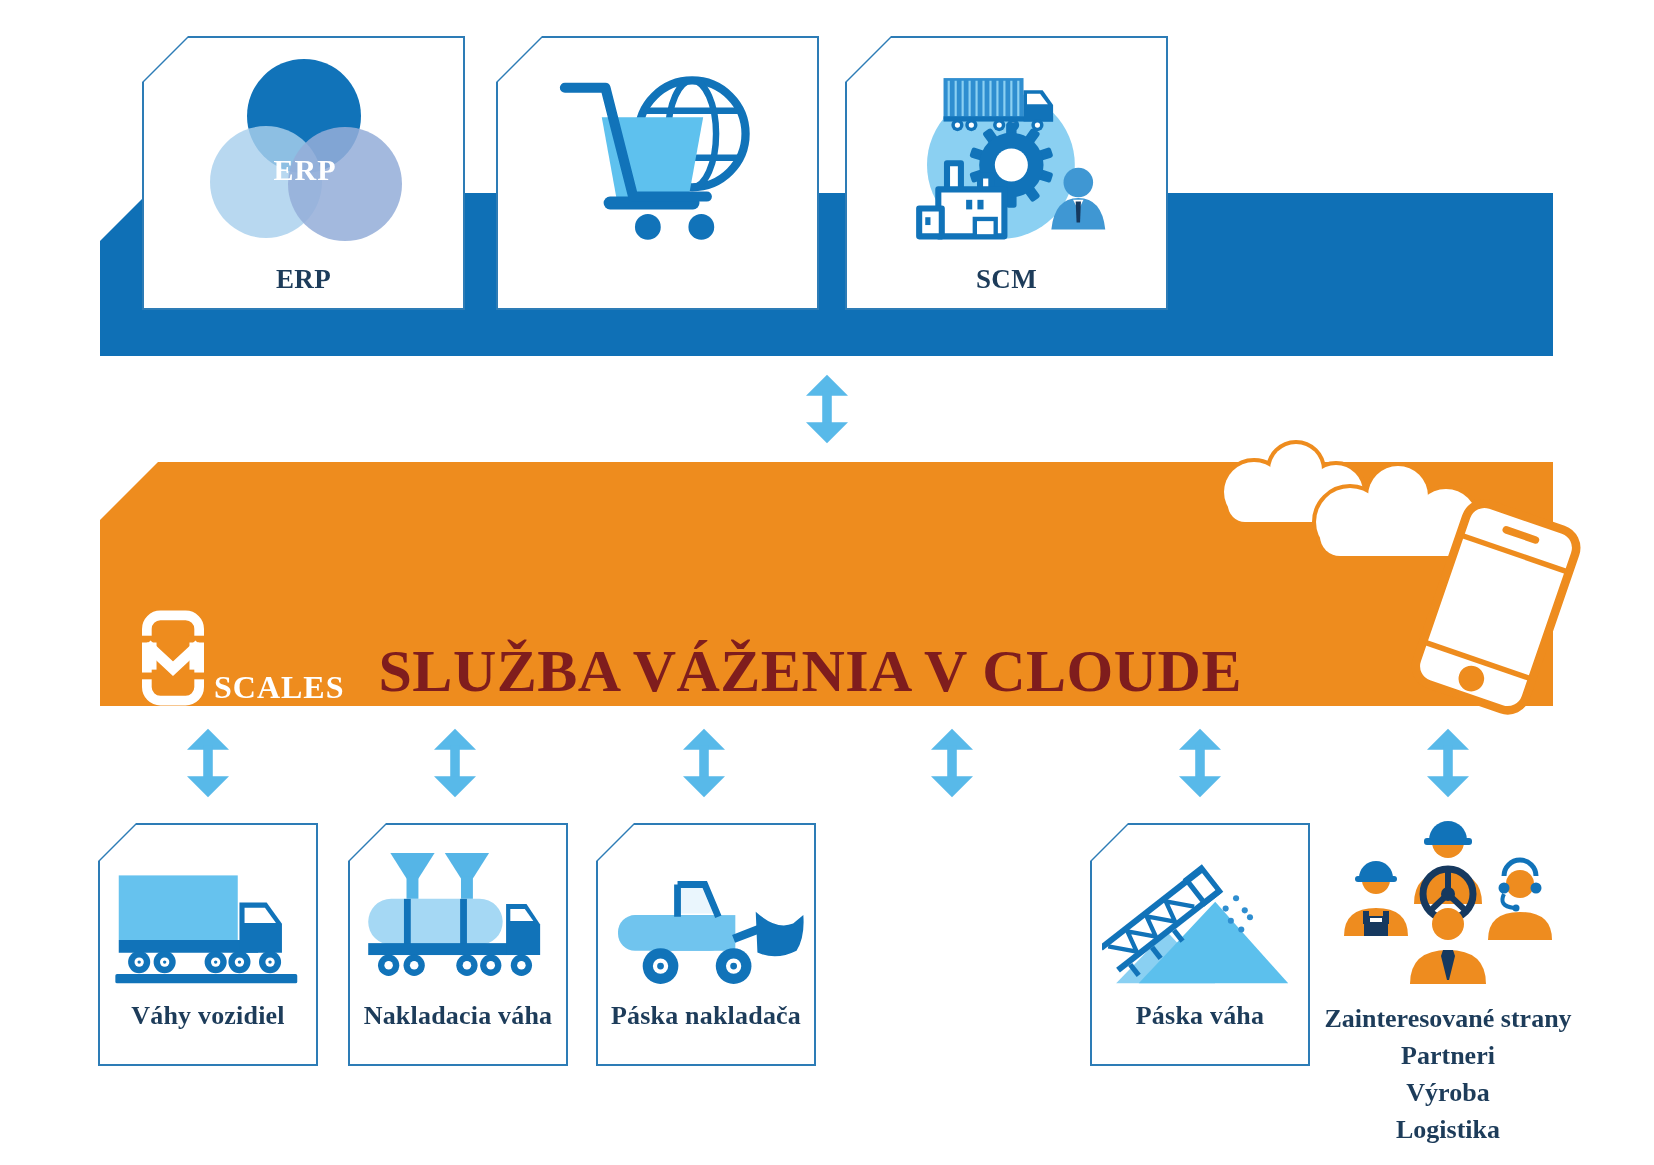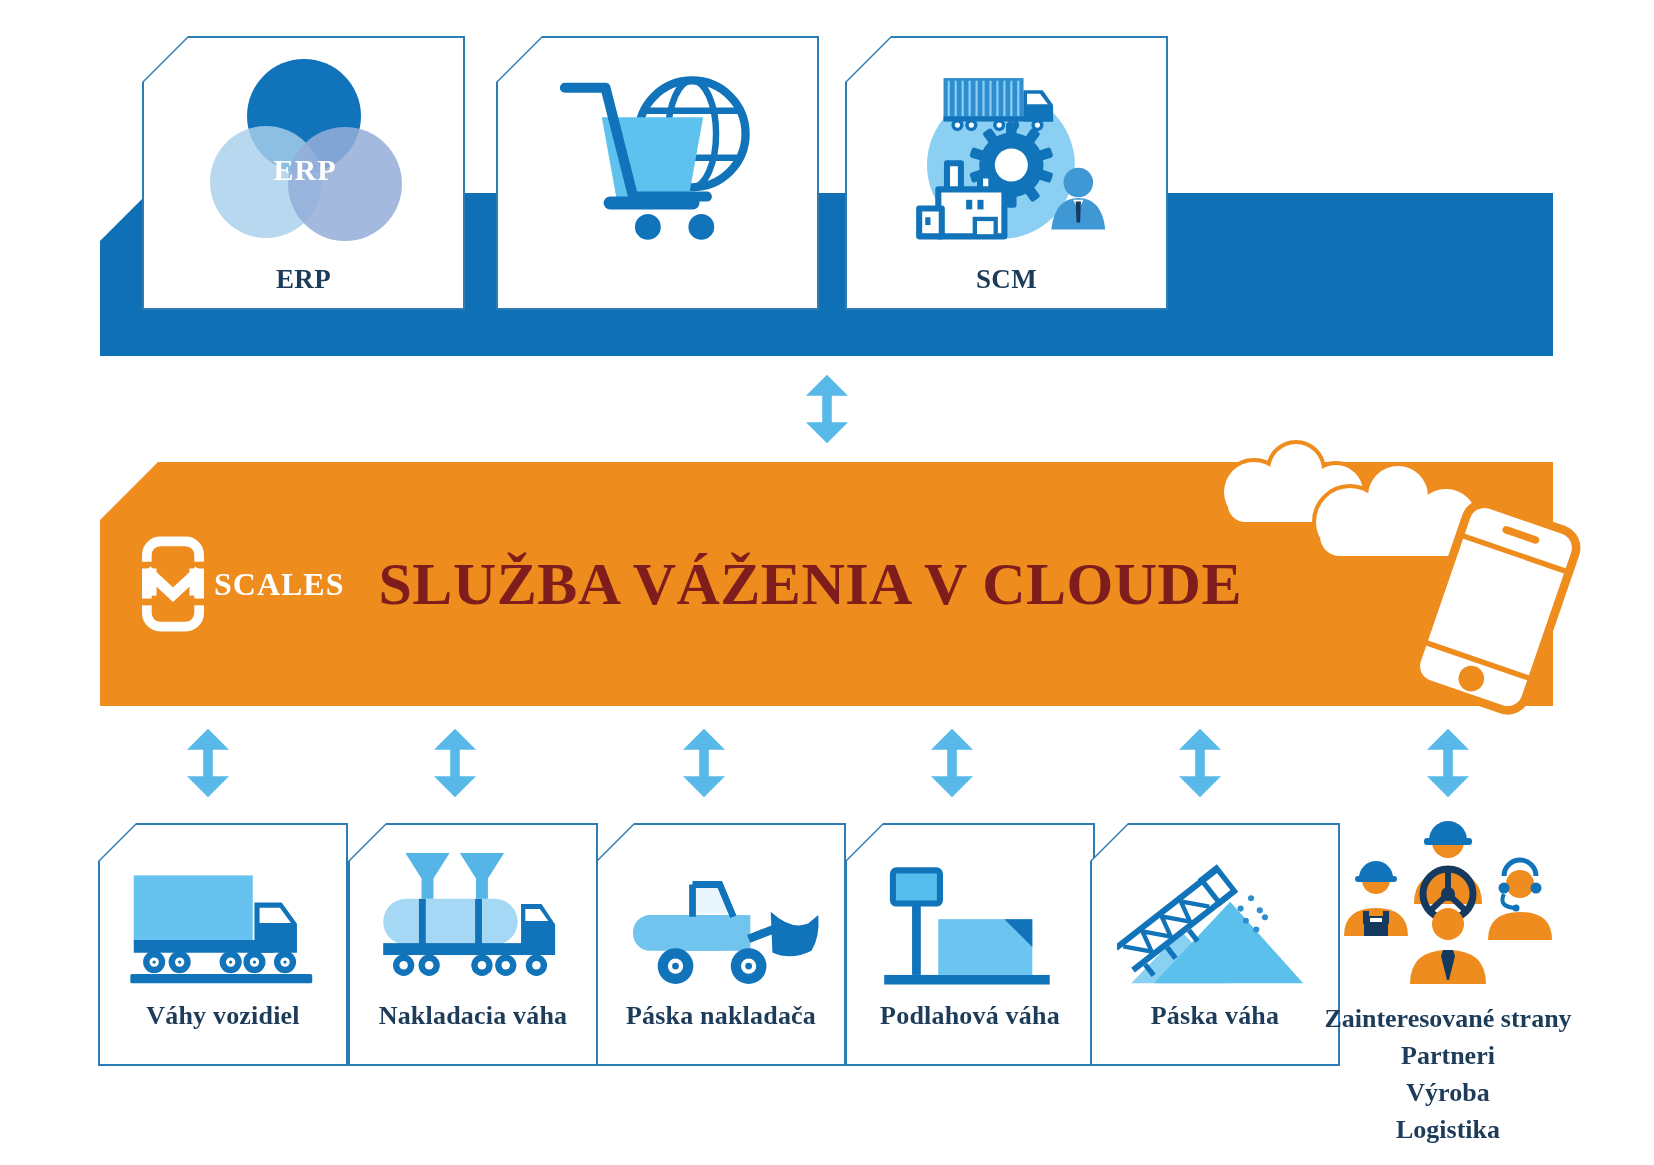--- a/index.html
+++ b/index.html
@@ -13,35 +13,35 @@
     left:100px;top:193px;width:1453px;height:163px;background:var(--bar-blue);
     clip-path:polygon(0 48px,48px 0,100% 0,100% 100%,0 100%);
   }
   
   .chamfer-card{position:absolute;}
   .chamfer-card .edge{position:absolute;inset:0;background:var(--card-border-blue);
     clip-path:polygon(0 var(--c),var(--c) 0,100% 0,100% 100%,0 100%);}
   .chamfer-card .face{position:absolute;inset:2px;background:#fff;
     clip-path:polygon(0 calc(var(--c) - 2px),calc(var(--c) - 2px) 0,100% 0,100% 100%,0 100%);}
   .top-card{top:36px;width:323px;height:274px;--c:46px;}
-  .bottom-card{top:823px;width:220px;height:243px;padding-left:30px;--c:38px;}
+  .bottom-card{top:823px;width:220px;height:243px;--c:38px;}
   .card-icon{position:absolute;left:0;right:0;display:flex;justify-content:center;}
   .top-card .card-label{
     position:absolute;left:2px;right:2px;top:226px;text-align:center;
     font-size:27px;font-weight:bold;color:var(--text-navy);letter-spacing:.3px;
   }
   .bottom-card .card-label{
     position:absolute;left:2px;right:2px;top:176px;text-align:center;
     font-size:26px;font-weight:bold;color:var(--text-navy);letter-spacing:.2px;
   }
   
   #banner{
     left:100px;top:462px;width:1453px;height:244px;background:var(--orange);
     clip-path:polygon(0 58px,58px 0,100% 0,100% 100%,0 100%);
-    display:flex;align-items:center;z-index:1;
+    display:flex;align-items:flex-end;z-index:1;
   }
   #banner-logo{margin-left:42px;flex:0 0 auto;}
   #banner-logo-text{color:#fff;font-weight:bold;font-size:32px;letter-spacing:1px;margin-left:10px;}
   #banner-title{color:#7f1d1d;font-weight:bold;font-size:60px;letter-spacing:.5px;margin-left:34px;white-space:nowrap;}
   .cloud{z-index:2;}
   #phone{left:1432px;top:505px;z-index:3;transform:rotate(19deg);}
   
   .arrow{position:absolute;width:42px;height:70px;}
   .arrow svg{width:100%;height:100%;fill:var(--arrow-blue);}
   
@@ -363,35 +363,20 @@
           <circle cx="64" cy="126" r="9" fill="#ffffff"></circle>
           <circle cx="150" cy="126" r="9" fill="#ffffff"></circle>
           <circle cx="64" cy="126" r="4" fill="#1173b9"></circle>
           <circle cx="150" cy="126" r="4" fill="#1173b9"></circle>
         </svg>
       </div>
       <div class="card-label">Páska nakladača</div>
     </div>
   </div>
 
-  <div class="chamfer-card bottom-card" style="left:845px">
-    <div class="edge"></div>
-    <div class="face">
-      <div class="card-icon" style="top:40px">
-        <svg width="196" height="131" viewBox="0 0 225 150">
-          <rect x="14" y="126" width="190" height="11" fill="#1173b9"></rect>
-          <rect x="46" y="30" width="10" height="96" fill="#1173b9"></rect>
-          <rect x="24" y="6" width="54" height="38" rx="4" fill="#54bdeb" stroke="#1173b9" stroke-width="7"></rect>
-          <rect x="76" y="62" width="108" height="64" fill="#6cc5f0"></rect>
-          <polygon points="152,62 184,62 184,94" fill="#1173b9"></polygon>
-        </svg>
-      </div>
-      <div class="card-label">Podlahová váha</div>
-    </div>
-  </div>
 
   <div class="chamfer-card bottom-card" style="left:1090px">
     <div class="edge"></div>
     <div class="face">
       <div class="card-icon" style="top:28px">
         <svg width="196" height="146" viewBox="0 0 225 168">
           <polygon points="16,150 74,90 130,150" fill="#8ad0f2"></polygon>
           <polygon points="42,150 130,56 214,150" fill="#5cc0ed"></polygon>
           <g transform="translate(16,132) rotate(-38)">
             <rect x="0" y="-32" width="148" height="7" fill="#1173b9"></rect>

